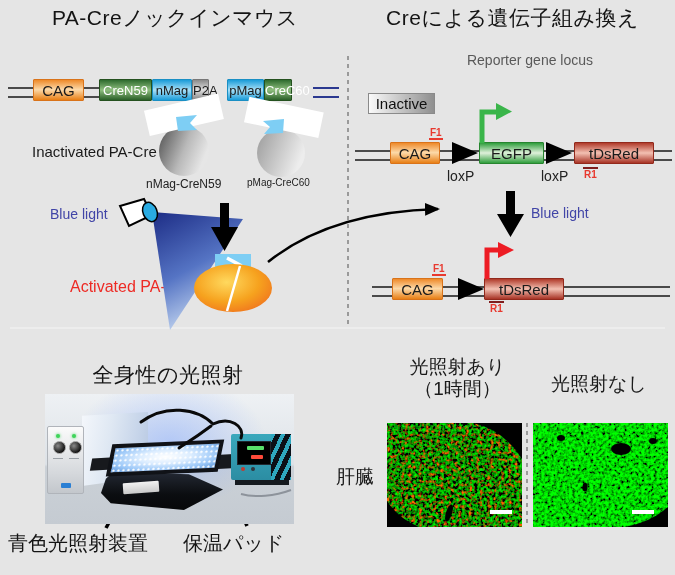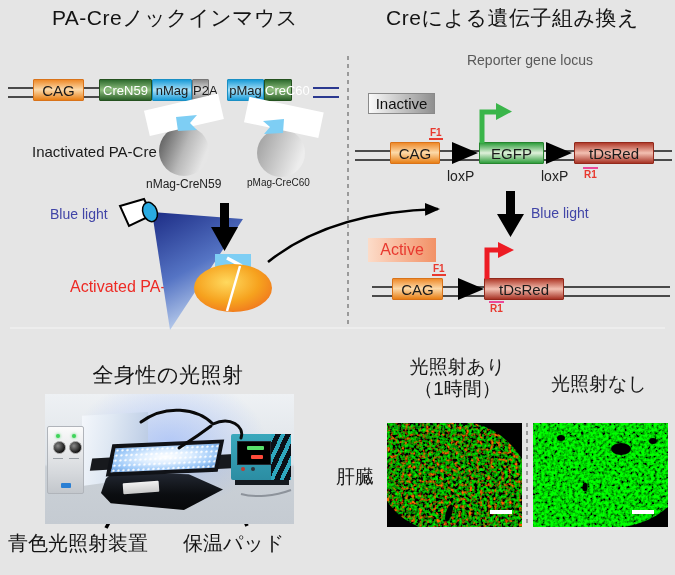--- a/index.html
+++ b/index.html
@@ -13,21 +13,21 @@
   .orangebox{background:linear-gradient(180deg,#ee8a2a 0%,#fcd9a8 48%,#e87f15 100%);border:1px solid #d9731a;font-size:15px;}
   .greenbox{background:linear-gradient(180deg,#2e6b2e 0%,#8fbf7f 50%,#2a5f28 100%);border:1px solid #24511f;color:#fff;}
   .cyanbox{background:linear-gradient(180deg,#1b9cd8 0%,#a8e0f8 50%,#1b9cd8 100%);border:1px solid #1a8fc4;}
   .graybox{background:linear-gradient(180deg,#8a8a8a 0%,#e0e0e0 50%,#808080 100%);border:1px solid #777;}
   .egfpbox{background:linear-gradient(180deg,#2f9e3c 0%,#dff0da 50%,#2f9e3c 100%);border:1px solid #27842f;font-size:15px;}
   .redbox{background:linear-gradient(180deg,#b03a2a 0%,#f3c0b2 50%,#a83325 100%);border:1px solid #92291c;font-size:15px;}
   .dline{position:absolute;height:7px;border-top:2px solid #4a4a4a;border-bottom:2px solid #4a4a4a;}
   .dline.blue{border-color:#2b3990;}
   .primer{position:absolute;color:#e8392f;font-size:10px;font-weight:bold;line-height:11px;padding:0 1px;}
   .primer.fwd{border-bottom:2px solid #e8392f;}
-  .primer.rev{border-top:2px solid #ec4899;}
+  .primer.rev{border-top:2px solid #7f1d1d;}
   .loxp{position:absolute;font-size:14px;color:#222;}
   .bluelight{position:absolute;font-size:14px;color:#4145a7;}
   .badge{position:absolute;text-align:center;box-sizing:border-box;}
   #badge-inactive{width:67px;height:21px;line-height:19px;font-size:15px;color:#111;
       background:linear-gradient(90deg,#fafafa,#8f8f8f);border:1px solid #8a8a8a;}
   #badge-active{width:68px;height:24px;line-height:24px;font-size:16px;color:#e8392f;
       background:linear-gradient(90deg,#fcdcc9,#f29166);}
   .dashv{position:absolute;width:2px;background-image:repeating-linear-gradient(180deg,#9a9a9a 0 4px,transparent 4px 8px);}
   .hsep{position:absolute;left:10px;top:327px;width:655px;height:2px;background:#ededed;}
   .jp-label{position:absolute;font-size:20px;color:#141414;}
@@ -107,21 +107,20 @@
   <div class="genebox redbox" style="left:574px;top:142px;width:80px;">tDsRed</div>
   <div class="dline" style="left:654px;top:150px;width:18px;"></div>
 
   <div class="primer fwd" style="left:429px;top:127px;">F1</div>
   <div class="primer rev" style="left:583px;top:167px;">R1</div>
   <div class="loxp" style="left:447px;top:168px;">loxP</div>
   <div class="loxp" style="left:541px;top:168px;">loxP</div>
 
   <div class="bluelight" style="left:531px;top:205px;">Blue light</div>
 
-  <div class="badge" id="badge-active" style="left:368px;top:238px;">Active</div>
 
   <div class="dline" style="left:372px;top:286px;width:20px;"></div>
   <div class="genebox orangebox" style="left:392px;top:278px;width:51px;">CAG</div>
   <div class="dline" style="left:443px;top:286px;width:43px;"></div>
   <div class="genebox redbox" style="left:484px;top:278px;width:80px;">tDsRed</div>
   <div class="dline" style="left:564px;top:286px;width:106px;"></div>
 
   <div class="primer fwd" style="left:432px;top:263px;">F1</div>
   <div class="primer rev" style="left:489px;top:301px;">R1</div>
 

